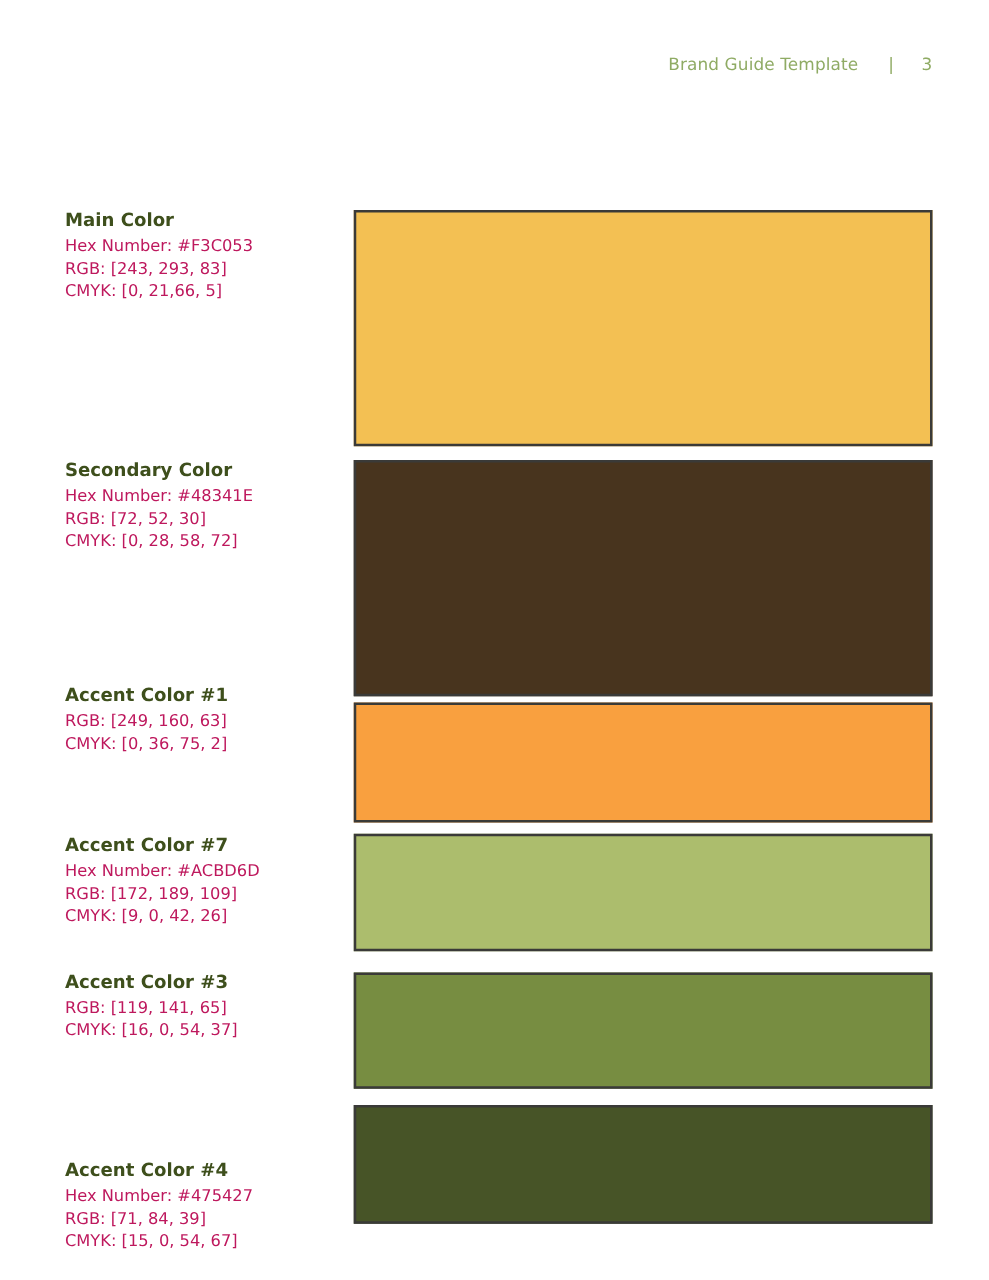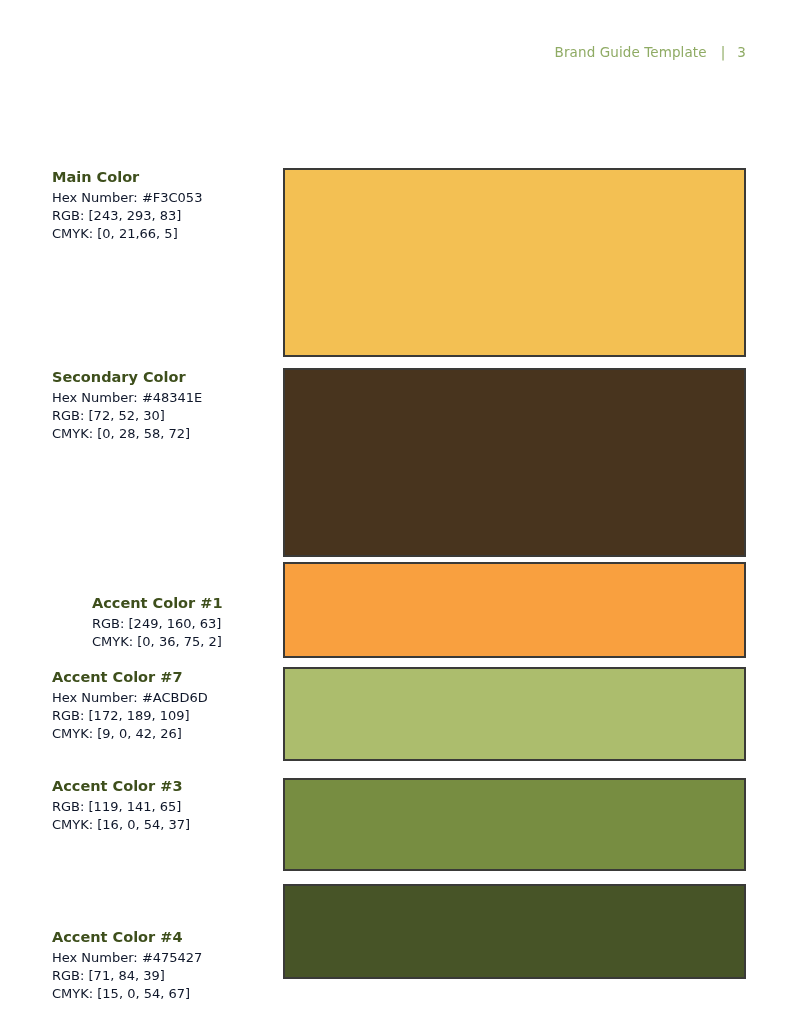--- a/index.html
+++ b/index.html
@@ -21,21 +21,21 @@
     background: #ffffff;
   }
 
   
   .page-header {
     position: absolute;
     top: 44px;
     right: 45px;
     display: flex;
     align-items: baseline;
-    gap: 6px;
+    gap: 16px;
     color: #8FAB64;
     font-size: 13.5px;
     letter-spacing: 0.1px;
   }
   .page-header .hdr-title { white-space: pre; }
   .page-header .hdr-sep {
     padding: 0 6px 0 8px;
     white-space: pre;
   }
   .page-header .hdr-num { white-space: pre; }
@@ -67,21 +67,21 @@
   .spec-name {
     font-size: 14.5px;
     font-weight: bold;
     color: #3E4F1C;
     line-height: 1.35;
     margin: 0 0 1px 0;
     white-space: pre;
   }
   .spec-line {
     font-size: 13px;
-    color: #0f172a;
+    color: #be185d;
     line-height: 1.42;
     white-space: pre;
   }
 
   
   .swatches {
     position: absolute;
     left: 283px;
     top: 0;
     width: 463px;
@@ -112,21 +112,21 @@
         <div class="spec-line">Hex Number: #F3C053</div>
         <div class="spec-line">RGB: [243, 293, 83]</div>
         <div class="spec-line">CMYK: [0, 21,66, 5]</div>
       </div>
       <div class="spec" style="top: 368px;">
         <div class="spec-name">Secondary Color</div>
         <div class="spec-line">Hex Number: #48341E</div>
         <div class="spec-line">RGB: [72, 52, 30]</div>
         <div class="spec-line">CMYK: [0, 28, 58, 72]</div>
       </div>
-      <div class="spec" style="top: 594px; margin-left: 40px;">
+      <div class="spec" style="top: 548px;">
         <div class="spec-name">Accent Color #1</div>
         <div class="spec-line">RGB: [249, 160, 63]</div>
         <div class="spec-line">CMYK: [0, 36, 75, 2]</div>
       </div>
       <div class="spec" style="top: 668px;">
         <div class="spec-name">Accent Color #7</div>
         <div class="spec-line">Hex Number: #ACBD6D</div>
         <div class="spec-line">RGB: [172, 189, 109]</div>
         <div class="spec-line">CMYK: [9, 0, 42, 26]</div>
       </div>

